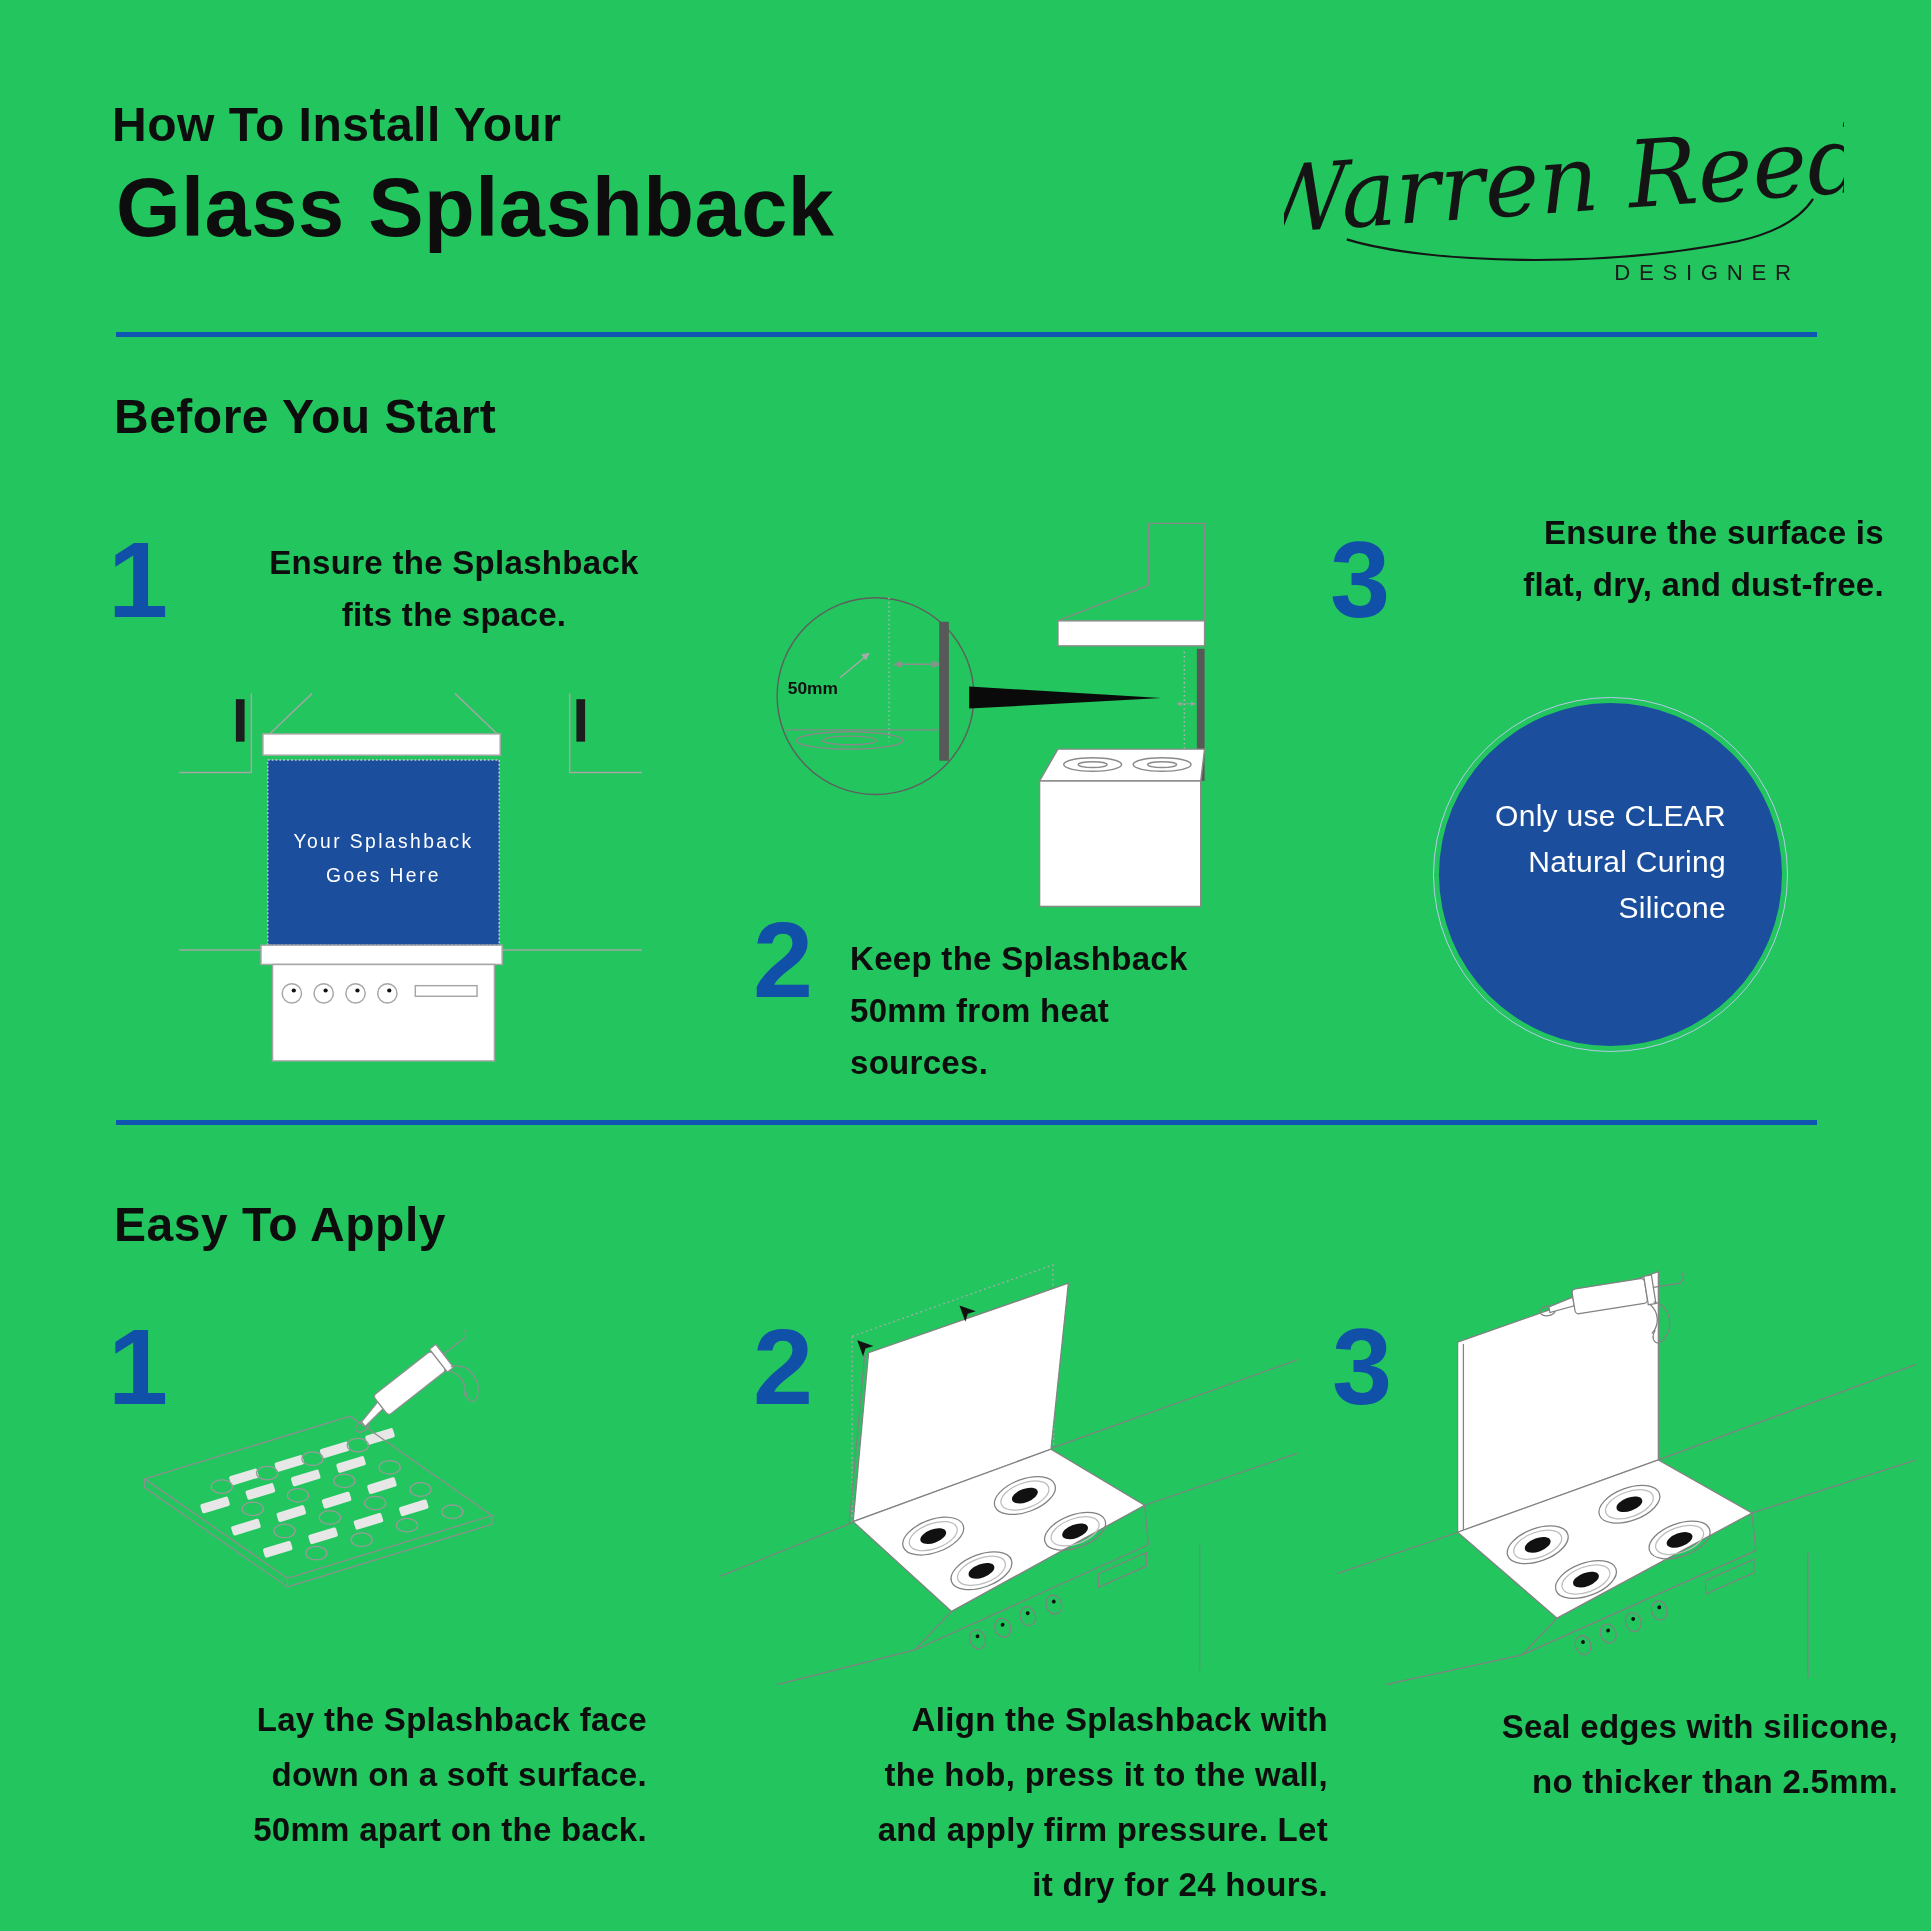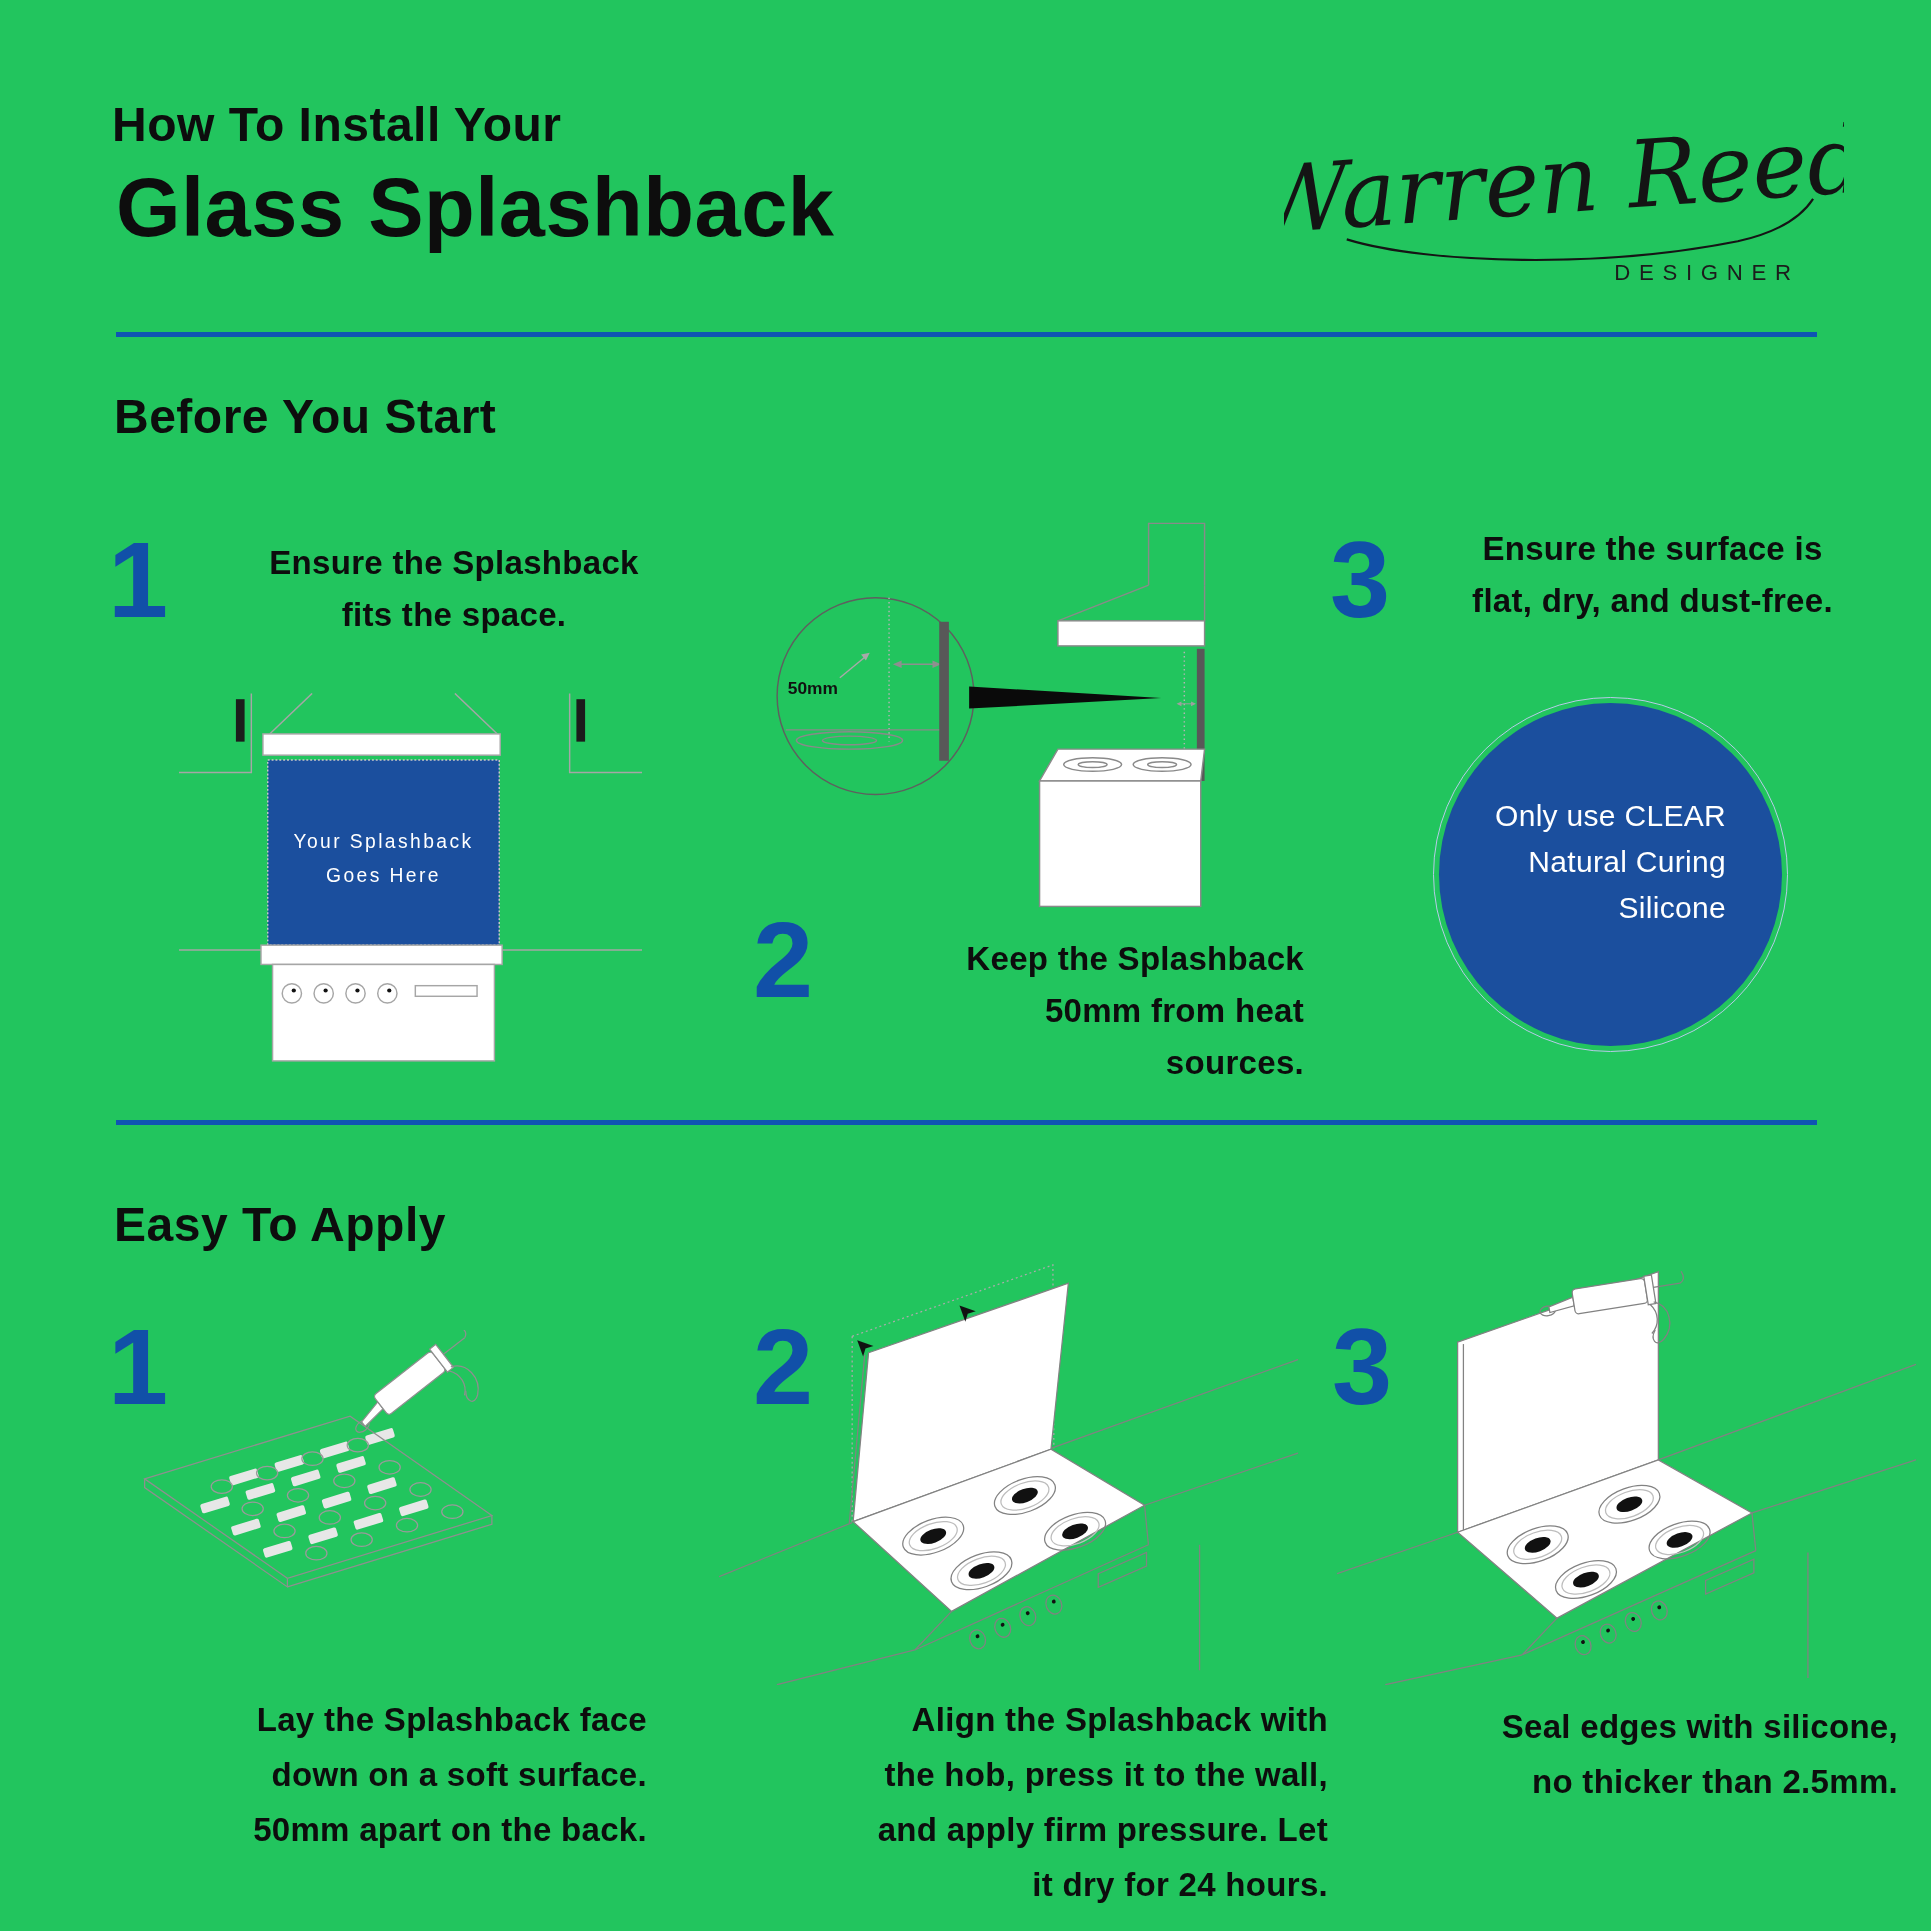--- a/index.html
+++ b/index.html
@@ -31,22 +31,22 @@
   .num-b1{left:108px;top:526px;}
   .num-b2{left:753px;top:906px;}
   .num-b3{left:1330px;top:526px;}
   .num-e1{left:108px;top:1313px;}
   .num-e2{left:753px;top:1313px;}
   .num-e3{left:1332px;top:1313px;}
 
   .step-text{font-size:33px;font-weight:700;line-height:52px;letter-spacing:0.3px;}
   .step-text .ln{display:block;white-space:nowrap;}
   .text-b1{left:208px;top:537px;width:492px;text-align:center;}
-  .text-b2{left:850px;top:933px;width:454px;text-align:right;}
-  .text-b3{left:1421px;top:523px;width:463px;text-align:center;}
+  .text-b2{left:850px;top:933px;width:454px;text-align:left;}
+  .text-b3{left:1421px;top:507px;width:463px;text-align:right;}
 
   .caption{font-size:33px;font-weight:700;line-height:55px;letter-spacing:0.3px;text-align:right;}
   .cap-1{left:92px;top:1692px;width:555px;}
   .cap-2{left:710px;top:1692px;width:618px;}
   .cap-3{left:1357px;top:1699px;width:541px;}
 
   .note-circle-outer{left:1433px;top:697px;width:355px;height:355px;border-radius:50%;
     border:1.4px solid #b7cbe8;}
   .note-circle-inner{position:absolute;left:4.8px;top:4.8px;right:4.8px;bottom:4.8px;border-radius:50%;
     background:var(--sb-blue);display:flex;align-items:center;justify-content:center;}

